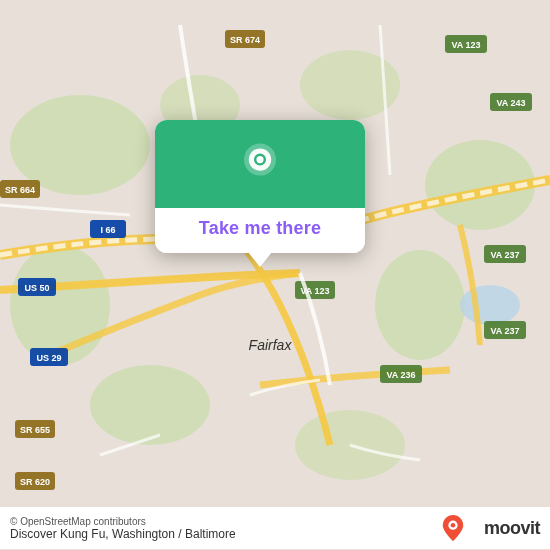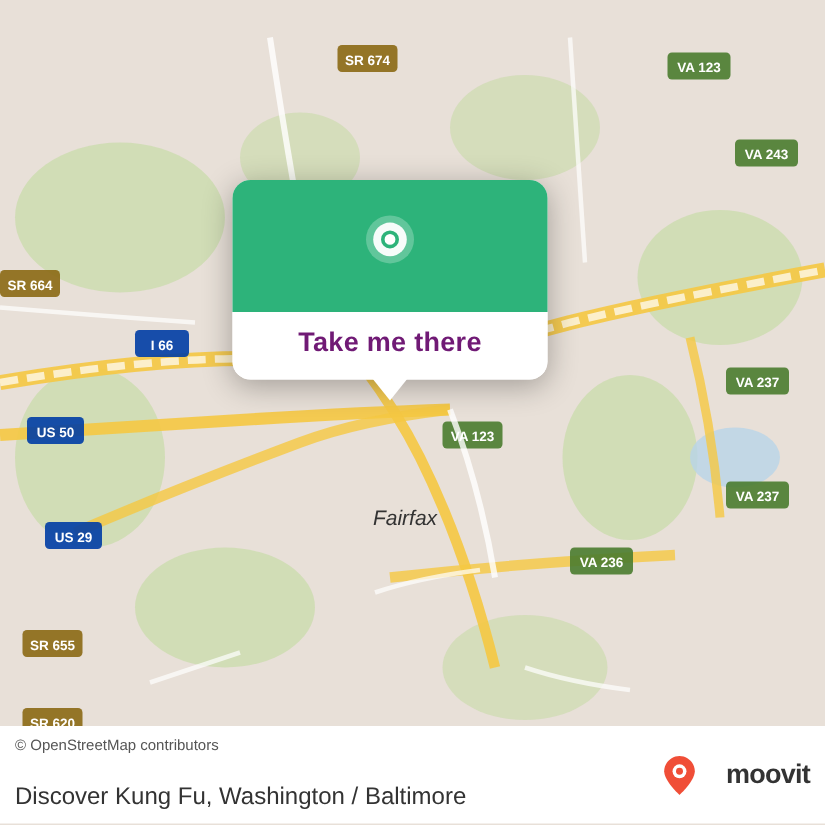--- a/index.html
+++ b/index.html
@@ -74,21 +74,21 @@
       display: flex;
       justify-content: center;
       align-items: center;
     }
 
     #take-me-there-btn {
       background: transparent;
       border: none;
       font-size: 18px;
       font-weight: 600;
-      color: #701a75;
+      color: #8b5cf6;
       cursor: pointer;
       letter-spacing: 0.2px;
     }
 
     
     #popup-card::after {
       content: '';
       position: absolute;
       bottom: -14px;
       left: 50%;
@@ -225,21 +225,21 @@
       </svg>
     </div>
     <div id="popup-white-section">
       <button id="take-me-there-btn">Take me there</button>
     </div>
   </div>
 
   <div id="bottom-bar">
     <div>
       <div style="font-size:10px;color:#555;">© OpenStreetMap contributors</div>
-      <div style="font-size:16px;color:#333;margin-top:20px;">Discover Kung Fu, Washington / Baltimore</div>
+      <div style="font-size:12px;color:#333;margin-top:0;">Discover Kung Fu, Washington / Baltimore</div>
     </div>
     <div id="moovit-logo">
 
       <svg id="moovit-pin" viewBox="0 0 22 28" xmlns="http://www.w3.org/2000/svg" width="22" height="28">
         <path d="M11 0 C5 0 0 5 0 11 C0 18 11 28 11 28 C11 28 22 18 22 11 C22 5 17 0 11 0Z" fill="#f04e37"></path>
         <circle cx="11" cy="11" r="5" fill="white"></circle>
         <circle cx="11" cy="11" r="2.5" fill="#f04e37"></circle>
       </svg>
       <span id="moovit-text">moovit</span>
     </div>

